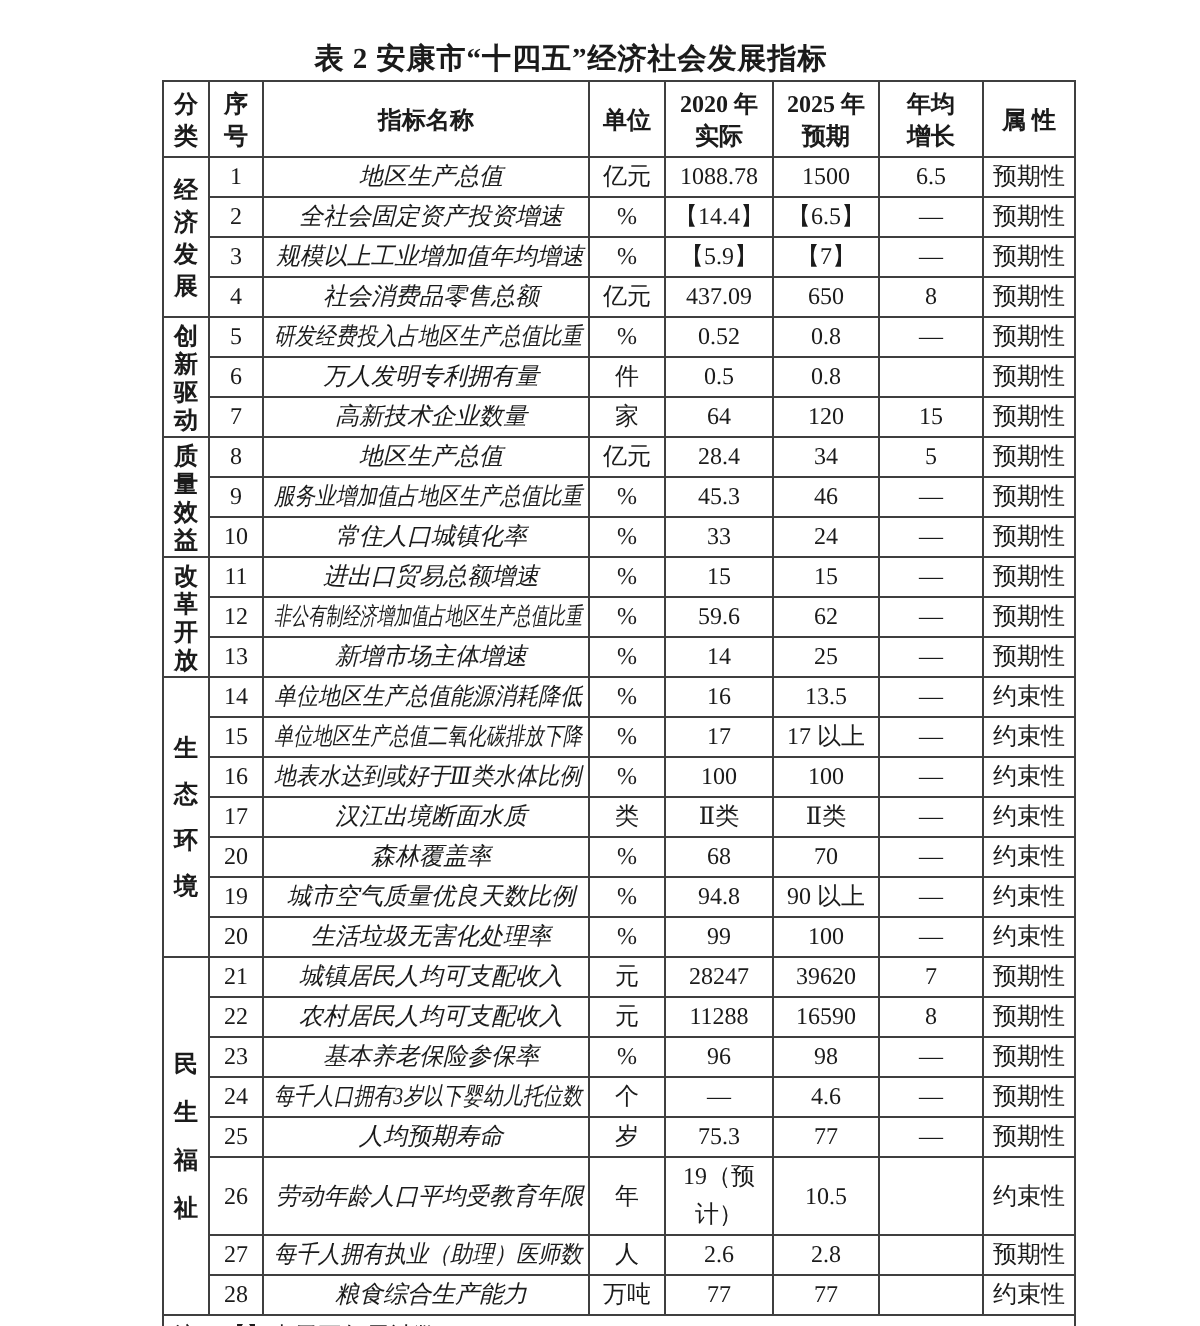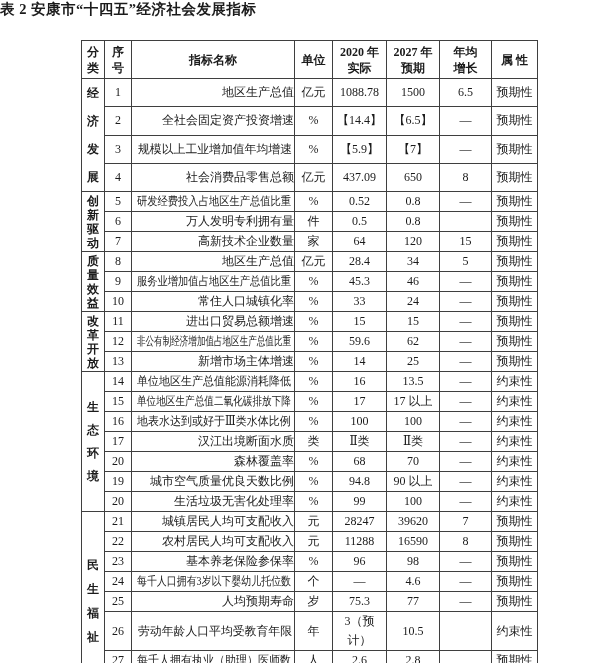--- a/index.html
+++ b/index.html
@@ -1,30 +1,30 @@
 <!DOCTYPE html>
 <html style="--border: #3f3f3f; --text: #1b1b1b; --background: #ffffff;"><head>
 <meta charset="utf-8">
 <style>
   html,body{margin:0;padding:0;background:#fff;}
   .page{position:relative;width:600px;height:663px;background:#fff;overflow:hidden;
         font-family:"Liberation Serif","DejaVu Serif",serif;color:var(--text,#1b1b1b);}
-  .title{position:absolute;top:0;left:0;width:571px;
+  .title{position:absolute;top:20px;left:0;width:571px;text-align:center;
          font-size:14.5px;font-weight:bold;letter-spacing:0.5px;}
   table{position:absolute;left:81px;top:40px;width:456px;border-collapse:collapse;table-layout:fixed;}
   td{border:1px solid var(--border,#3f3f3f);font-size:12px;text-align:center;
      padding:0;height:19px;line-height:19px;overflow:hidden;vertical-align:middle;}
   td.hd{font-weight:bold;white-space:pre-line;line-height:16px;height:37px;}
   td.cat{font-weight:bold;word-break:break-all;padding:0 4px;overflow:visible;
          line-height:19px;vertical-align:middle;}
   td.cat.g3{line-height:14px;}
-  td.cat.g4{line-height:28px;}
+  td.cat.g4{line-height:16px;}
   td.cat.g7{line-height:23px;}
   td.cat.g8{line-height:24px;}
-  td.ind{text-align:right;padding-left:5px;}
+  td.ind{text-align:center;padding-left:5px;font-style:italic;}
   td.ind .fit{display:inline-block;white-space:nowrap;transform-origin:0 50%;}
   td.note{text-align:left;padding-left:5px;height:21px;line-height:21px;}
 </style>
 </head>
 <body>
 
 <div class="page">
   <div class="title">表 2 安康市“十四五”经济社会发展指标</div>
 
   <table>
@@ -41,21 +41,21 @@
     <tbody>
     <tr>
       <td class="hd">分
 类</td>
       <td class="hd">序
 号</td>
       <td class="hd">指标名称</td>
       <td class="hd">单位</td>
       <td class="hd">2020 年
 实际</td>
-      <td class="hd">2027 年
+      <td class="hd">2025 年
 预期</td>
       <td class="hd">年均
 增长</td>
       <td class="hd">属  性</td>
     </tr>
 
     <tr>
       <td class="cat g4" rowspan="4">经济发展</td>
       <td>1</td>
       <td class="ind"><span class="fit">地区生产总值</span></td>
@@ -288,21 +288,21 @@
       <td>岁</td>
       <td>75.3</td>
       <td>77</td>
       <td>—</td>
       <td>预期性</td>
     </tr>
     <tr>
       <td>26</td>
       <td class="ind"><span class="fit" style="transform: scaleX(0.987);">劳动年龄人口平均受教育年限</span></td>
       <td>年</td>
-      <td>3（预计）</td>
+      <td>19（预计）</td>
       <td>10.5</td>
       <td></td>
       <td>约束性</td>
     </tr>
     <tr>
       <td>27</td>
       <td class="ind"><span class="fit" style="transform: scaleX(0.917);">每千人拥有执业（助理）医师数</span></td>
       <td>人</td>
       <td>2.6</td>
       <td>2.8</td>

